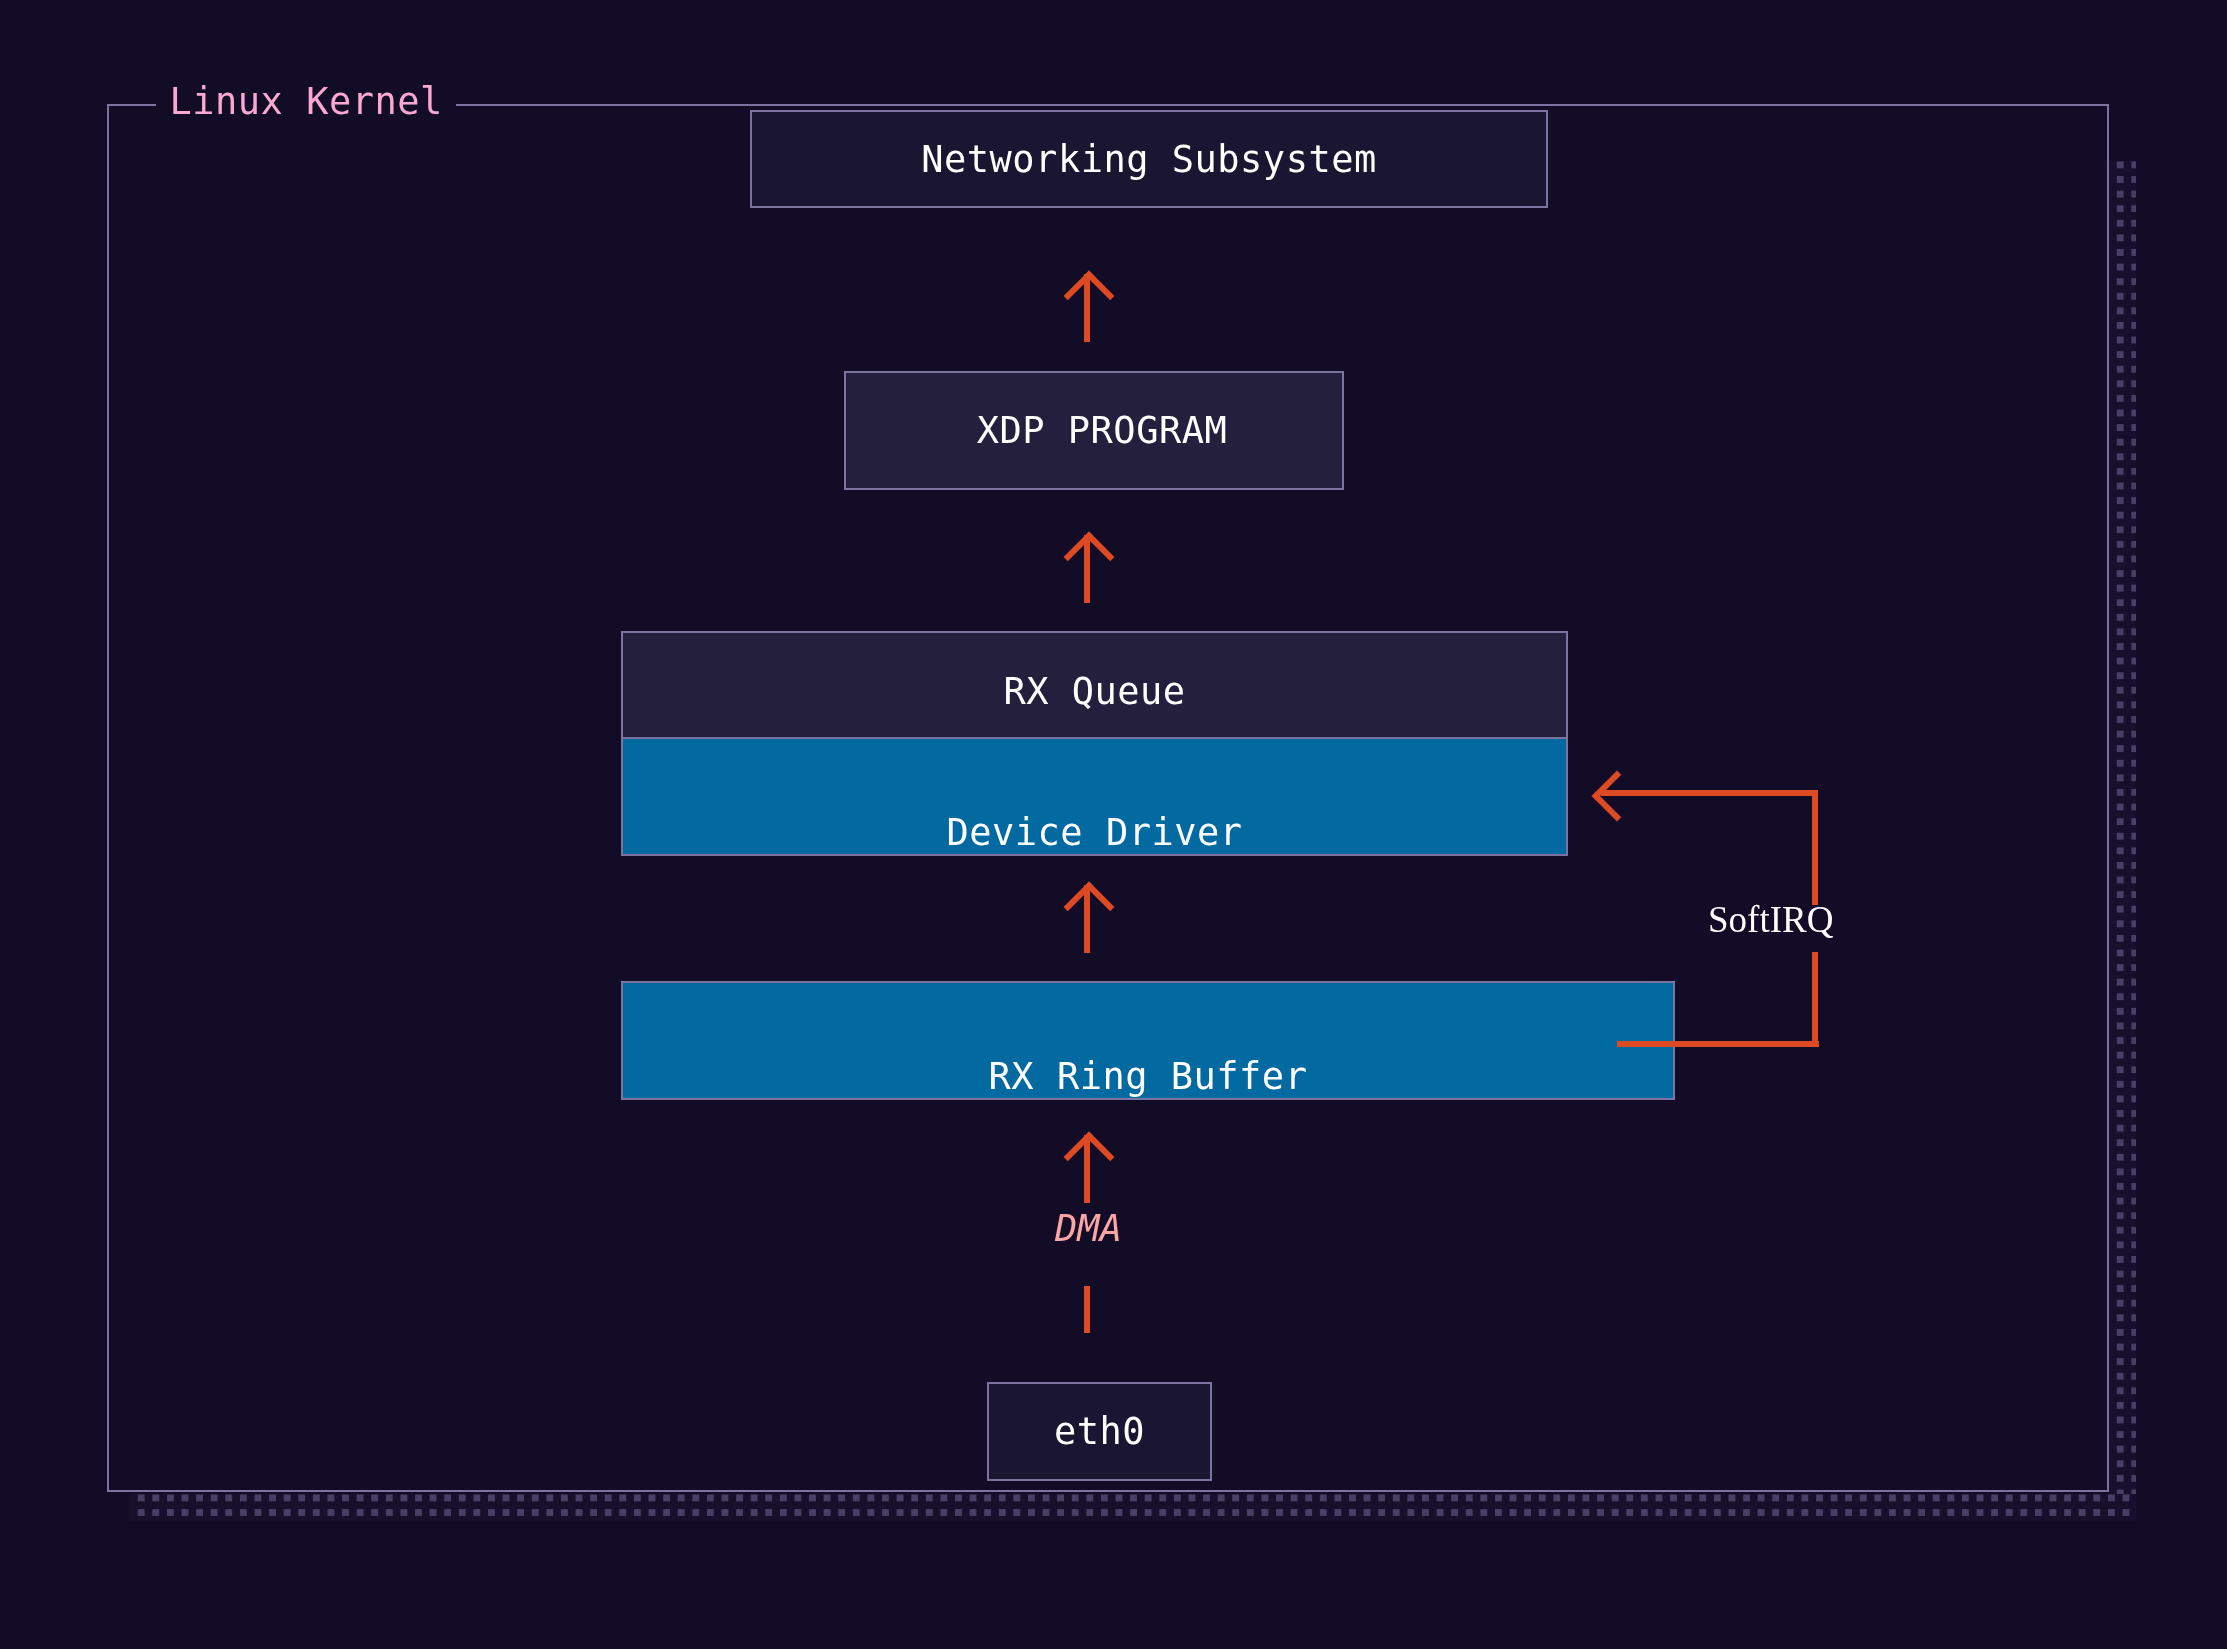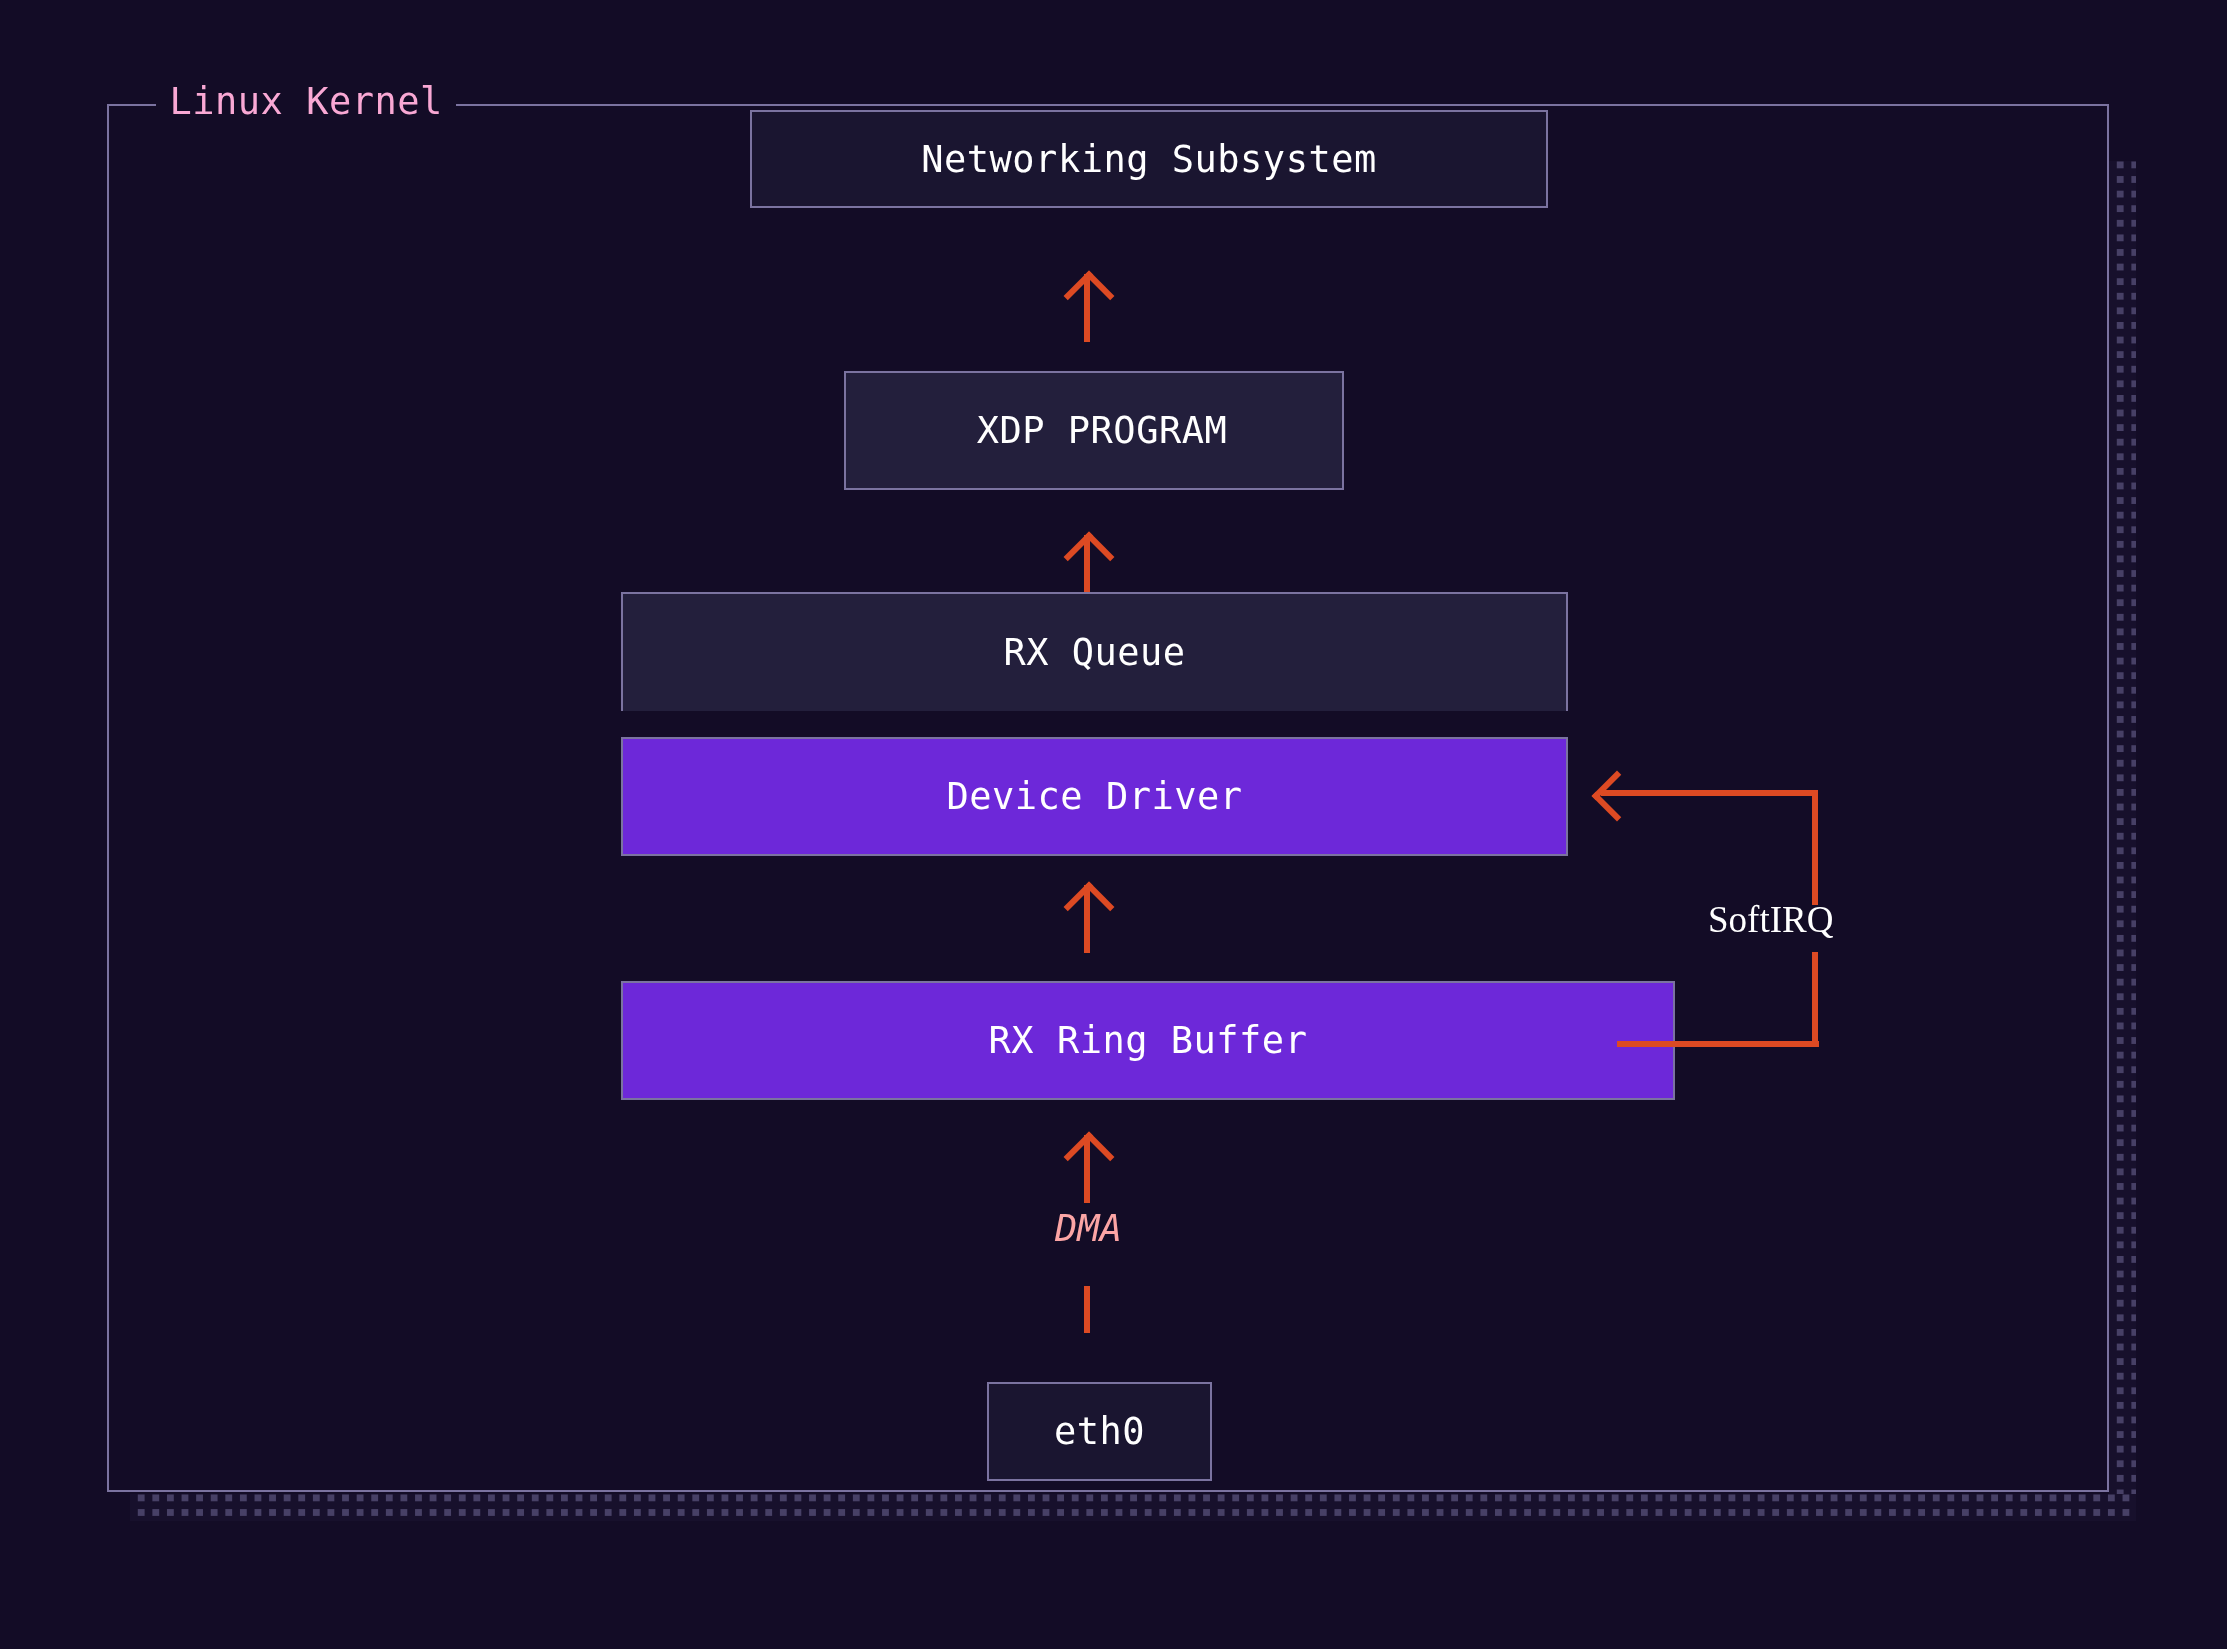--- a/index.html
+++ b/index.html
@@ -71,25 +71,25 @@
     display: flex;
     align-items: center;
     justify-content: center;
     color: #ffffff;
     font-size: 37px;
     letter-spacing: 0.5px;
     white-space: nowrap;
   }
   .node.fill-dark   { background: #1a1530; }
   .node.fill-mid    { background: #231f3c; }
-  .node.fill-light  { background: #6d28d9; }
+  .node.fill-light  { background: #0369a1; align-items: flex-end; }
 
   .n-networking  { left: 744px; top: 110px;  width: 798px; height: 98px; margin-left: 6px; }
   .n-xdp         { left: 844px; top: 371px;  width: 500px;  height: 119px; padding-left: 16px; }
-  .n-rxqueue     { left: 621px; top: 592px; width: 947px; height: 119px; border-bottom-width: 0; }
+  .n-rxqueue     { left: 621px; top: 631px; width: 947px; height: 119px; border-bottom-width: 0; }
   .n-devdriver   { left: 621px; top: 737px; width: 947px; height: 119px; }
   .n-ringbuffer  { left: 621px; top: 981px; width: 1054px; height: 119px; }
   .n-eth0        { left: 987px; top: 1382px; width: 225px;  height: 99px; }
   .arrow-shaft {
     position: absolute;
     background: #dd4a23;
     width: 6.2px;
   }
   .arrow-head {
     position: absolute;

